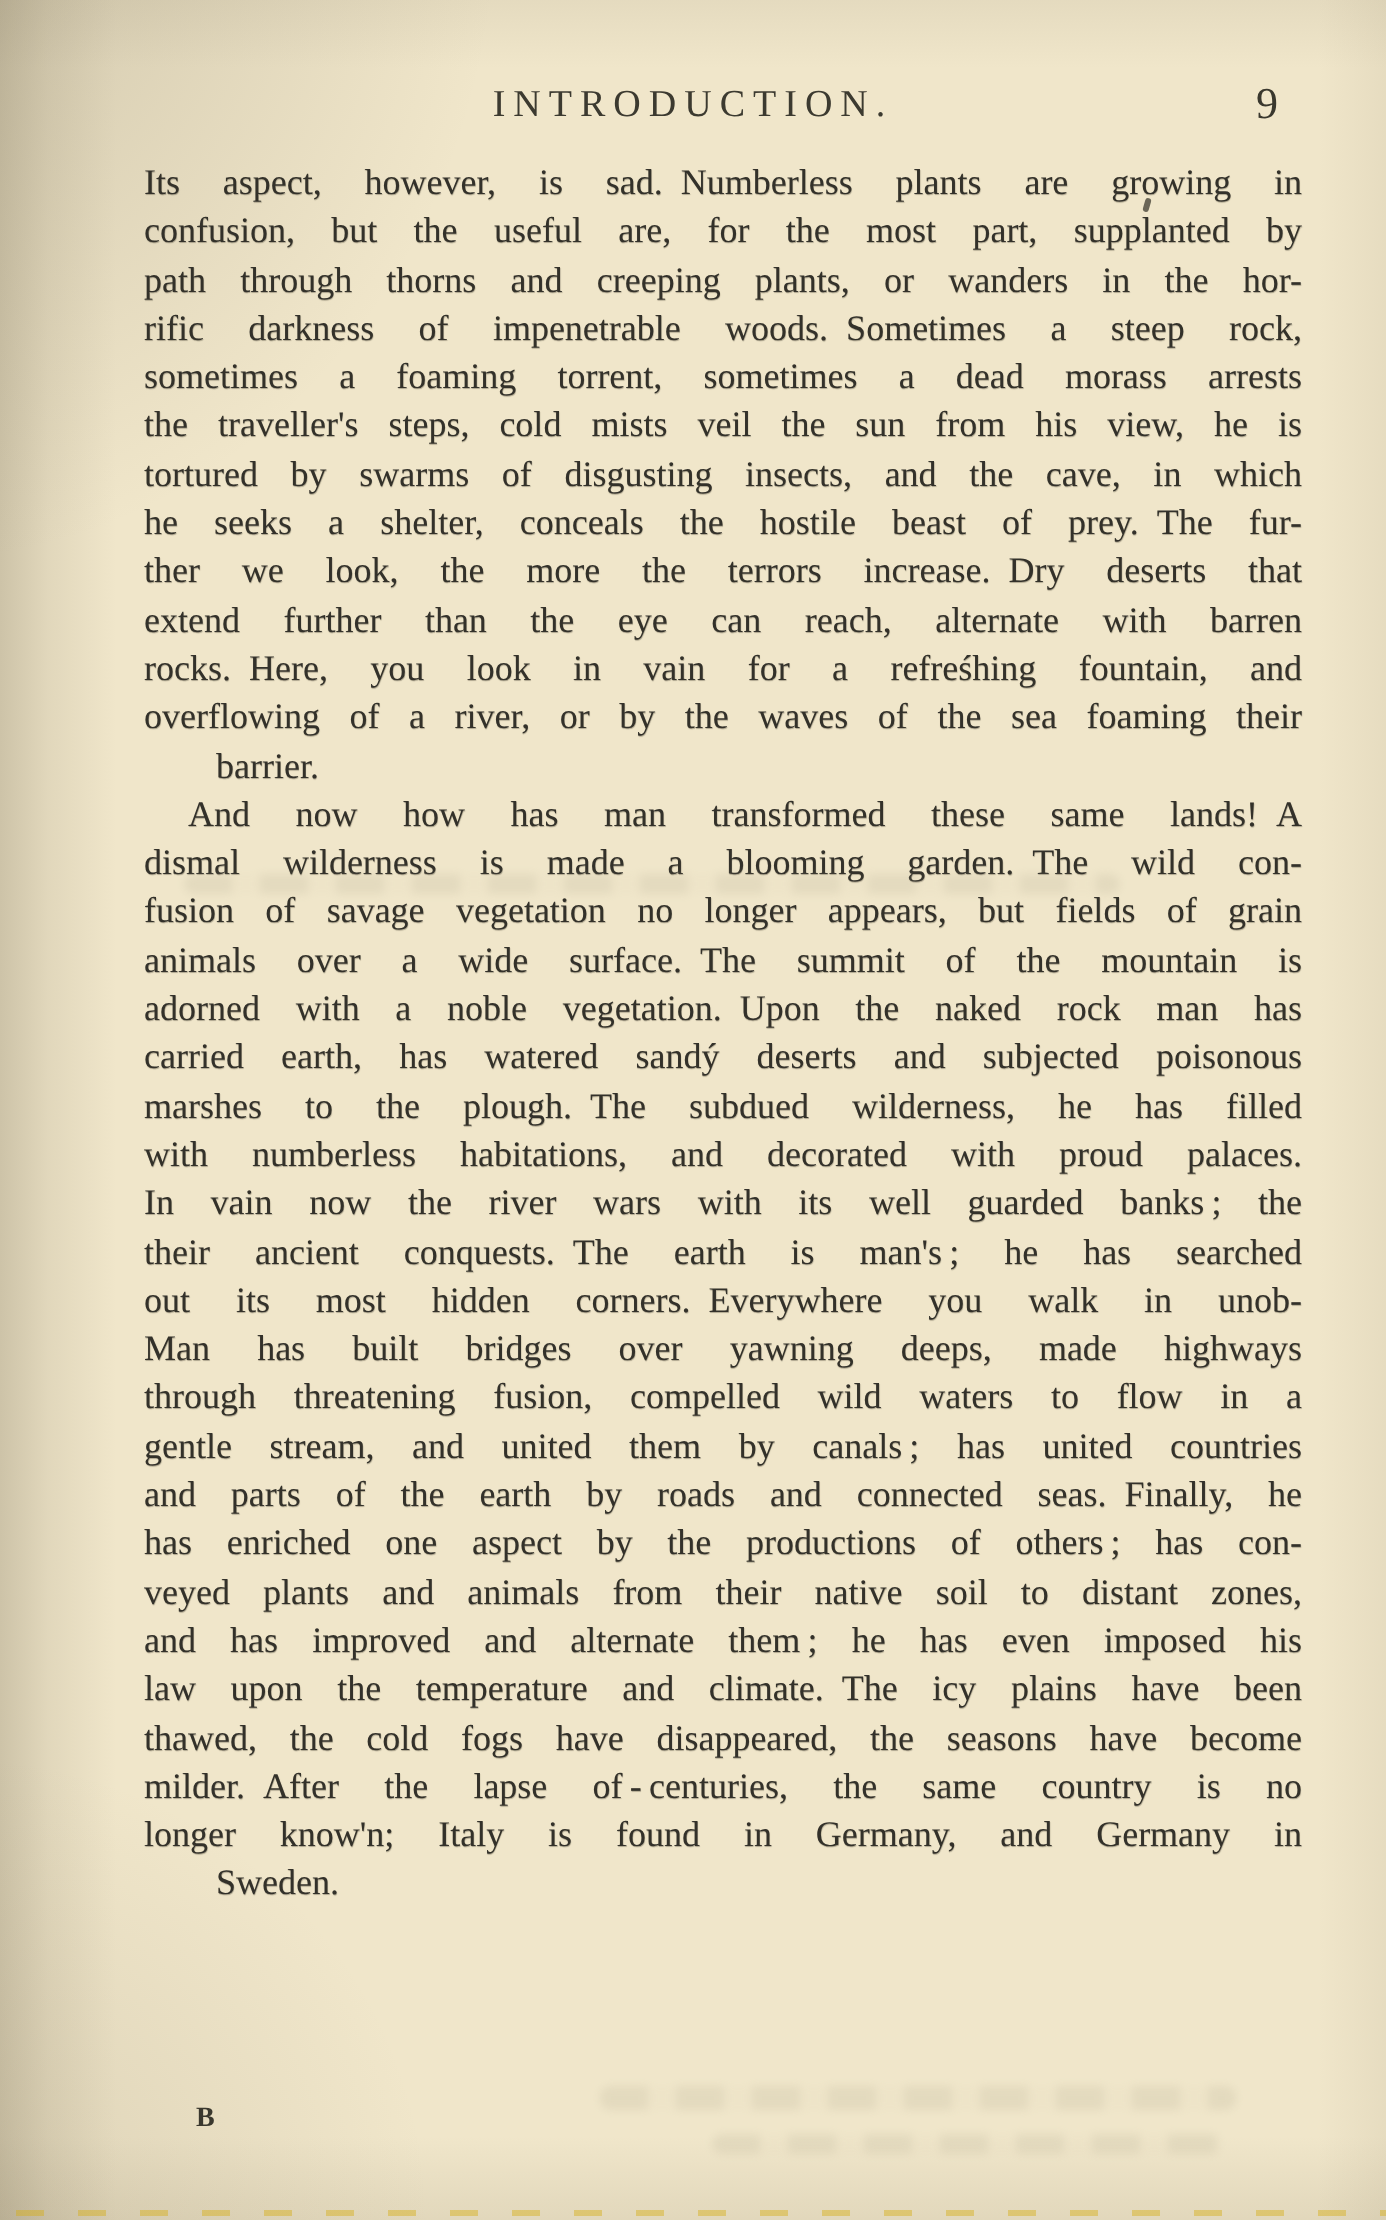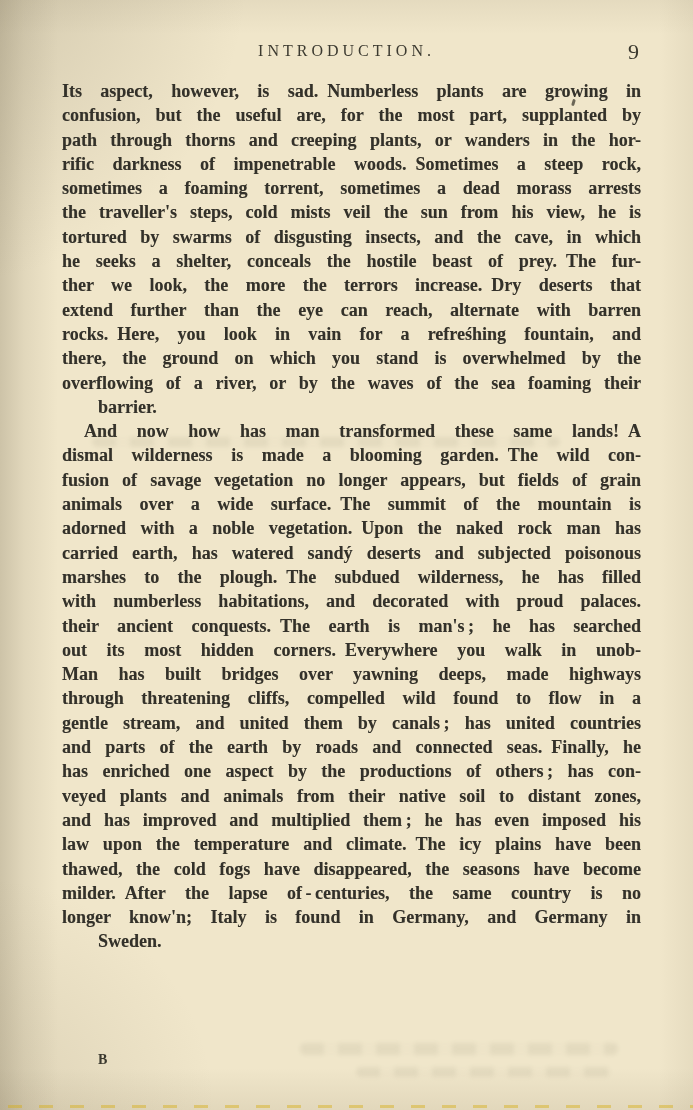--- a/index.html
+++ b/index.html
@@ -17,36 +17,35 @@
       linear-gradient(270deg, rgba(170,158,130,0.14) 0px, rgba(170,158,130,0) 34px),
       linear-gradient(180deg, rgba(160,150,124,0.14) 0px, rgba(160,150,124,0) 34px),
       linear-gradient(0deg, rgba(152,140,112,0.16) 0px, rgba(152,140,112,0) 42px);
     color:#36342b;
   }
   .running-head{
     position:absolute;top:42px;left:0;right:0;height:26px;
   }
   .head-title{
     display:block;text-align:center;
-    font-size:16px;letter-spacing:4px;color:#3c3a30;
+    font-size:19px;letter-spacing:4px;color:#3c3a30;
   }
   .page-number{
     position:absolute;top:-3px;right:54px;
     font-size:22px;color:#3a382e;
   }
   .speck{
     position:absolute;top:57px;right:118px;width:3px;height:7px;
     background:#4a463a;border-radius:2px;transform:rotate(16deg);opacity:.8;
   }
   .text-block{
-    position:absolute;left:62px;top:79px;width:579px;
+    position:absolute;left:72px;top:79px;width:579px;
     font-size:18px;line-height:24.3px;word-spacing:1px;
     color:#33312a;
     text-shadow:0.2px 0.3px 0.4px rgba(55,50,35,0.35);
-    font-weight:bold;
   }
   .para{margin:0;padding:0;}
   .line{
     display:block;min-height:24.3px;
     text-align:justify;text-align-last:justify;
   }
   .line.pend{text-align-last:left;margin-left:36px;}
   .line.indent{text-indent:22px;}
   .signature{
     position:absolute;left:98px;top:1052px;
@@ -84,42 +83,42 @@
       <span class="line">confusion, but the useful are, for the most part, supplanted by</span>
       <span class="line">path through thorns and creeping plants, or wanders in the hor-</span>
       <span class="line">rific darkness of impenetrable woods. Sometimes a steep rock,</span>
       <span class="line">sometimes a foaming torrent, sometimes a dead morass arrests</span>
       <span class="line">the traveller's steps, cold mists veil the sun from his view, he is</span>
       <span class="line">tortured by swarms of disgusting insects, and the cave, in which</span>
       <span class="line">he seeks a shelter, conceals the hostile beast of prey. The fur-</span>
       <span class="line">ther we look, the more the terrors increase. Dry deserts that</span>
       <span class="line">extend further than the eye can reach, alternate with barren</span>
       <span class="line">rocks. Here, you look in vain for a refreśhing fountain, and</span>
-      <span class="line">there, the ground on which you stand is overwhelmed by the</span>
       <span class="line">overflowing of a river, or by the waves of the sea foaming their</span>
       <span class="line pend">barrier.</span>
     </p>
     <p class="para">
       <span class="line indent">And now how has man transformed these same lands! A</span>
       <span class="line">dismal wilderness is made a blooming garden. The wild con-</span>
       <span class="line">fusion of savage vegetation no longer appears, but fields of grain</span>
       <span class="line">animals over a wide surface. The summit of the mountain is</span>
       <span class="line">adorned with a noble vegetation. Upon the naked rock man has</span>
       <span class="line">carried earth, has watered sandý deserts and subjected poisonous</span>
       <span class="line">marshes to the plough. The subdued wilderness, he has filled</span>
       <span class="line">with numberless habitations, and decorated with proud palaces.</span>
+      <span class="line">In vain now the river wars with its well guarded banks ; the</span>
       <span class="line">their ancient conquests. The earth is man's ; he has searched</span>
       <span class="line">out its most hidden corners. Everywhere you walk in unob-</span>
       <span class="line">Man has built bridges over yawning deeps, made highways</span>
-      <span class="line">through threatening cliffs, compelled wild found to flow in a</span>
+      <span class="line">through threatening fusion, compelled wild waters to flow in a</span>
       <span class="line">gentle stream, and united them by canals ; has united countries</span>
       <span class="line">and parts of the earth by roads and connected seas. Finally, he</span>
       <span class="line">has enriched one aspect by the productions of others ; has con-</span>
       <span class="line">veyed plants and animals from their native soil to distant zones,</span>
-      <span class="line">and has improved and multiplied them ; he has even imposed his</span>
+      <span class="line">and has improved and alternate them ; he has even imposed his</span>
       <span class="line">law upon the temperature and climate. The icy plains have been</span>
       <span class="line">thawed, the cold fogs have disappeared, the seasons have become</span>
       <span class="line">milder. After the lapse of - centuries, the same country is no</span>
       <span class="line">longer know'n; Italy is found in Germany, and Germany in</span>
       <span class="line pend">Sweden.</span>
     </p>
   </div>
 
   <div class="signature">B</div>
 

